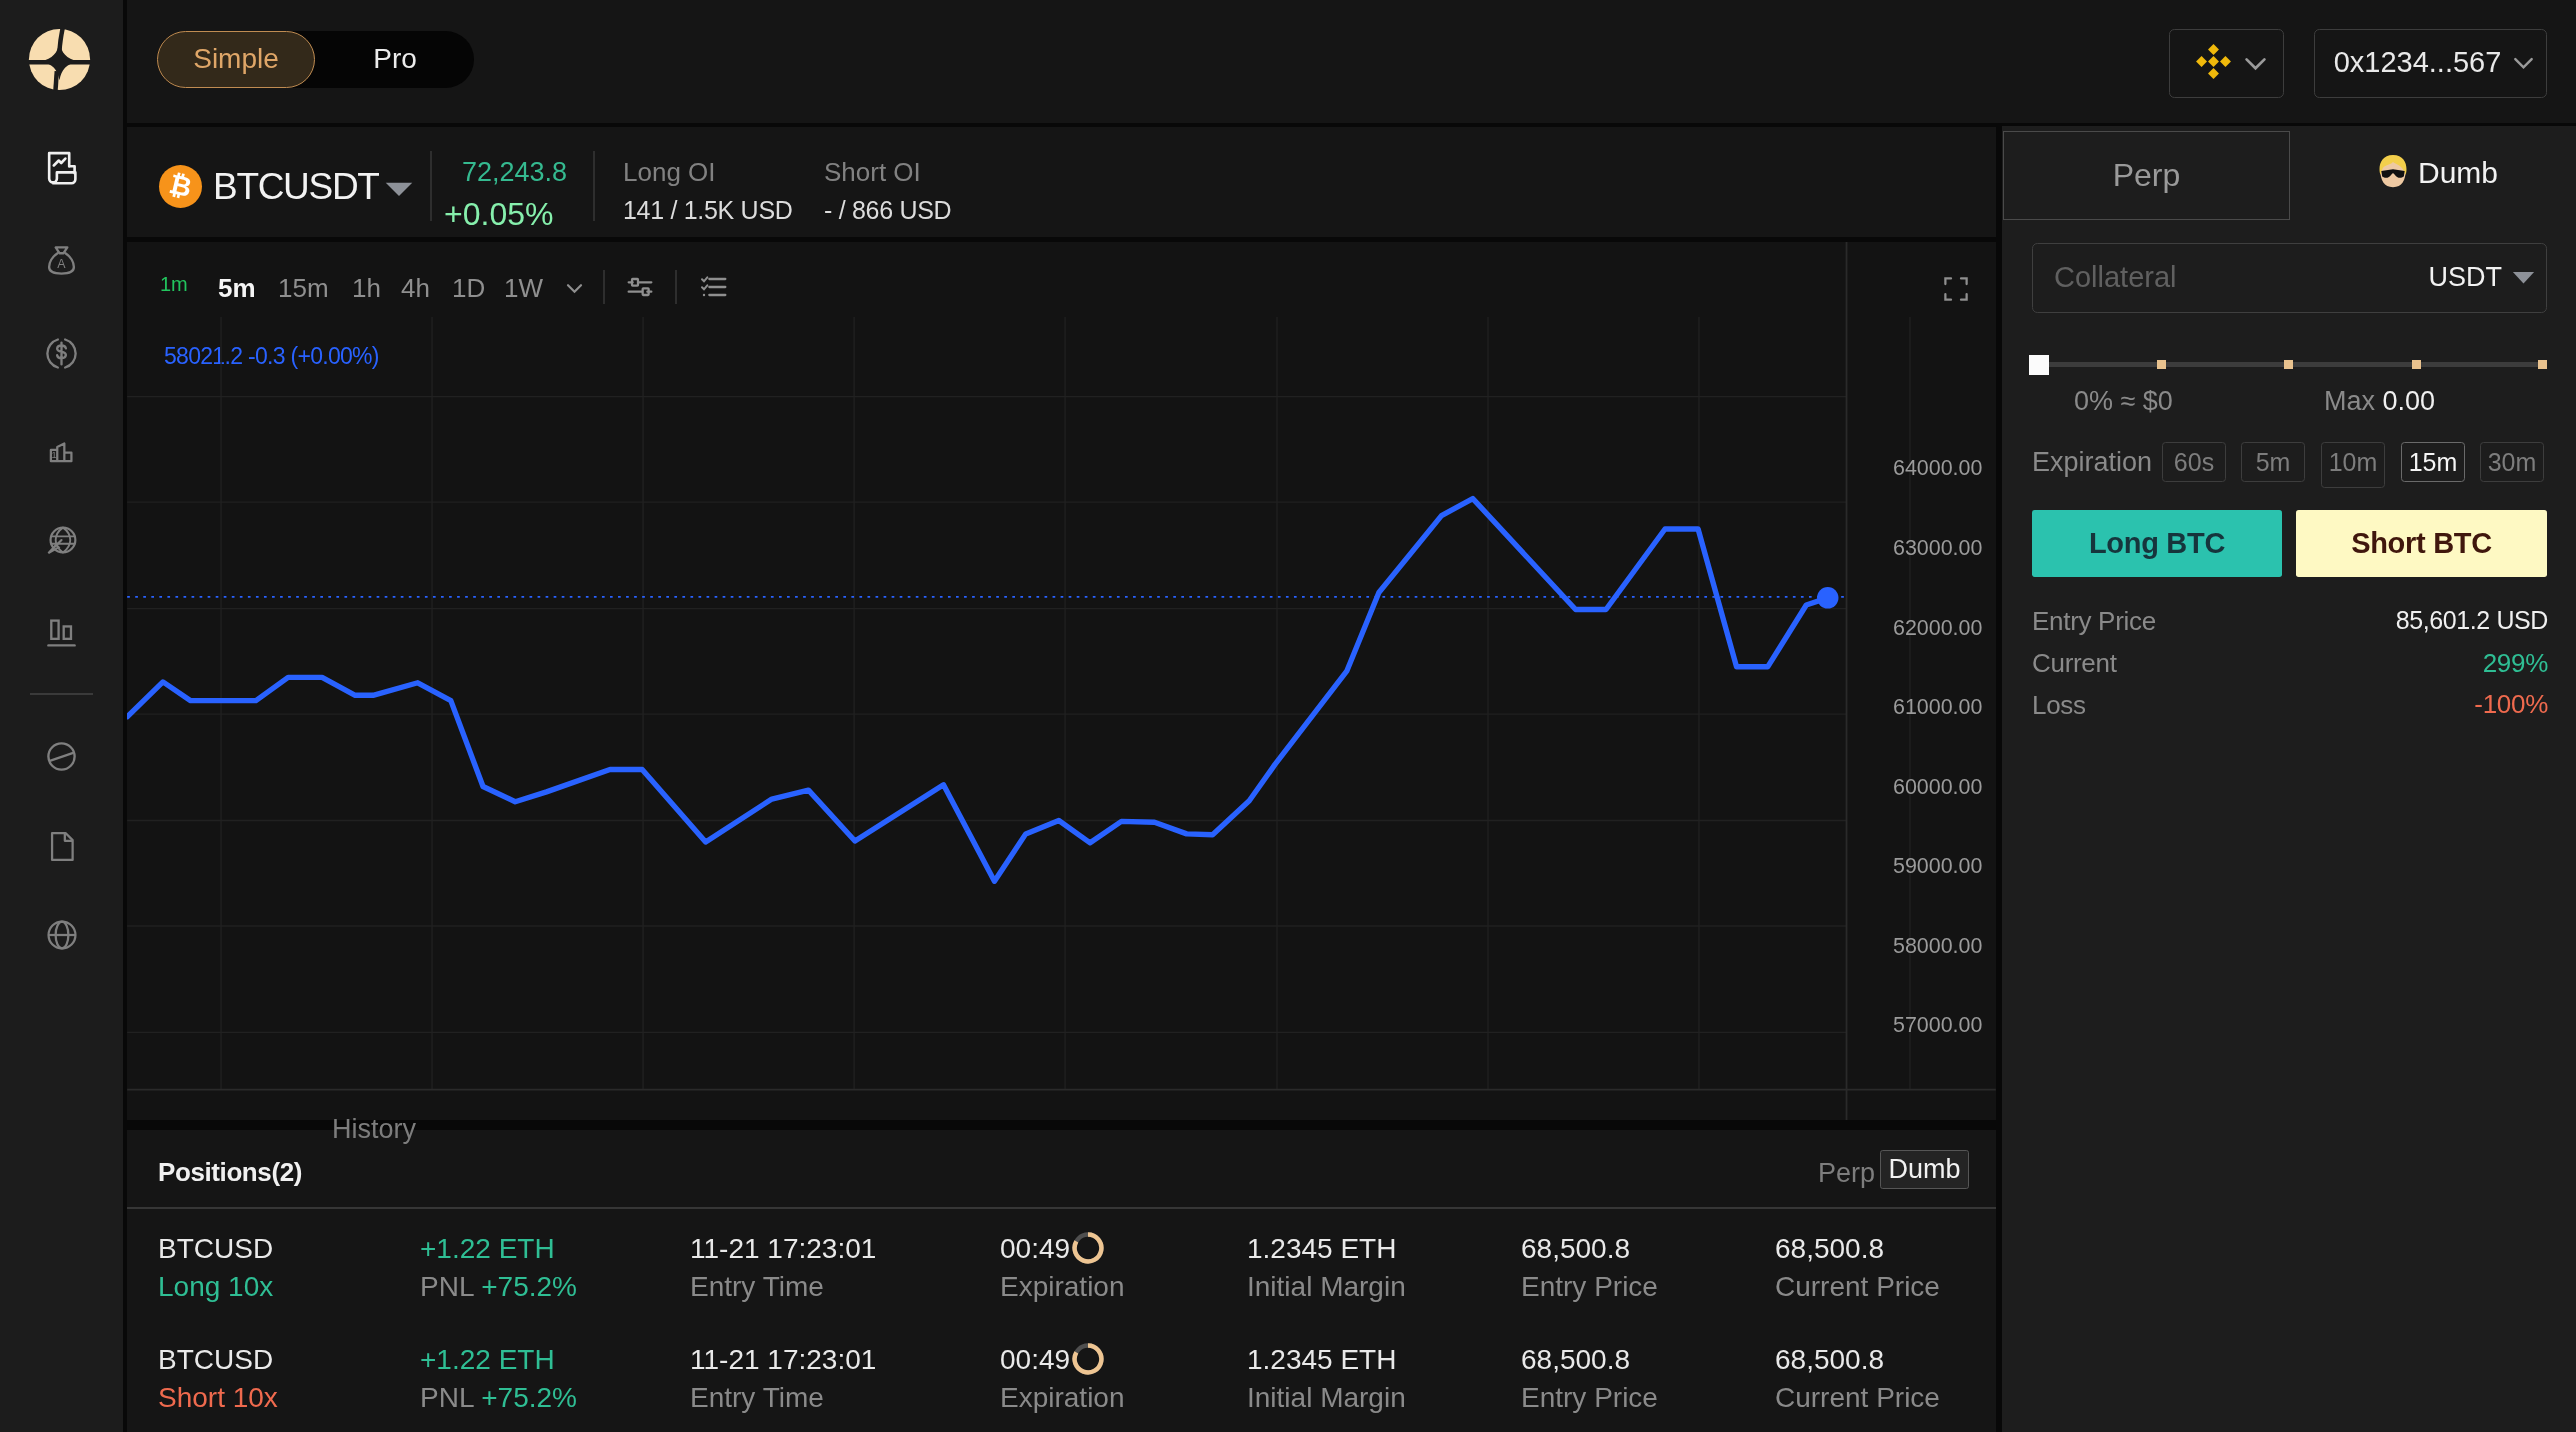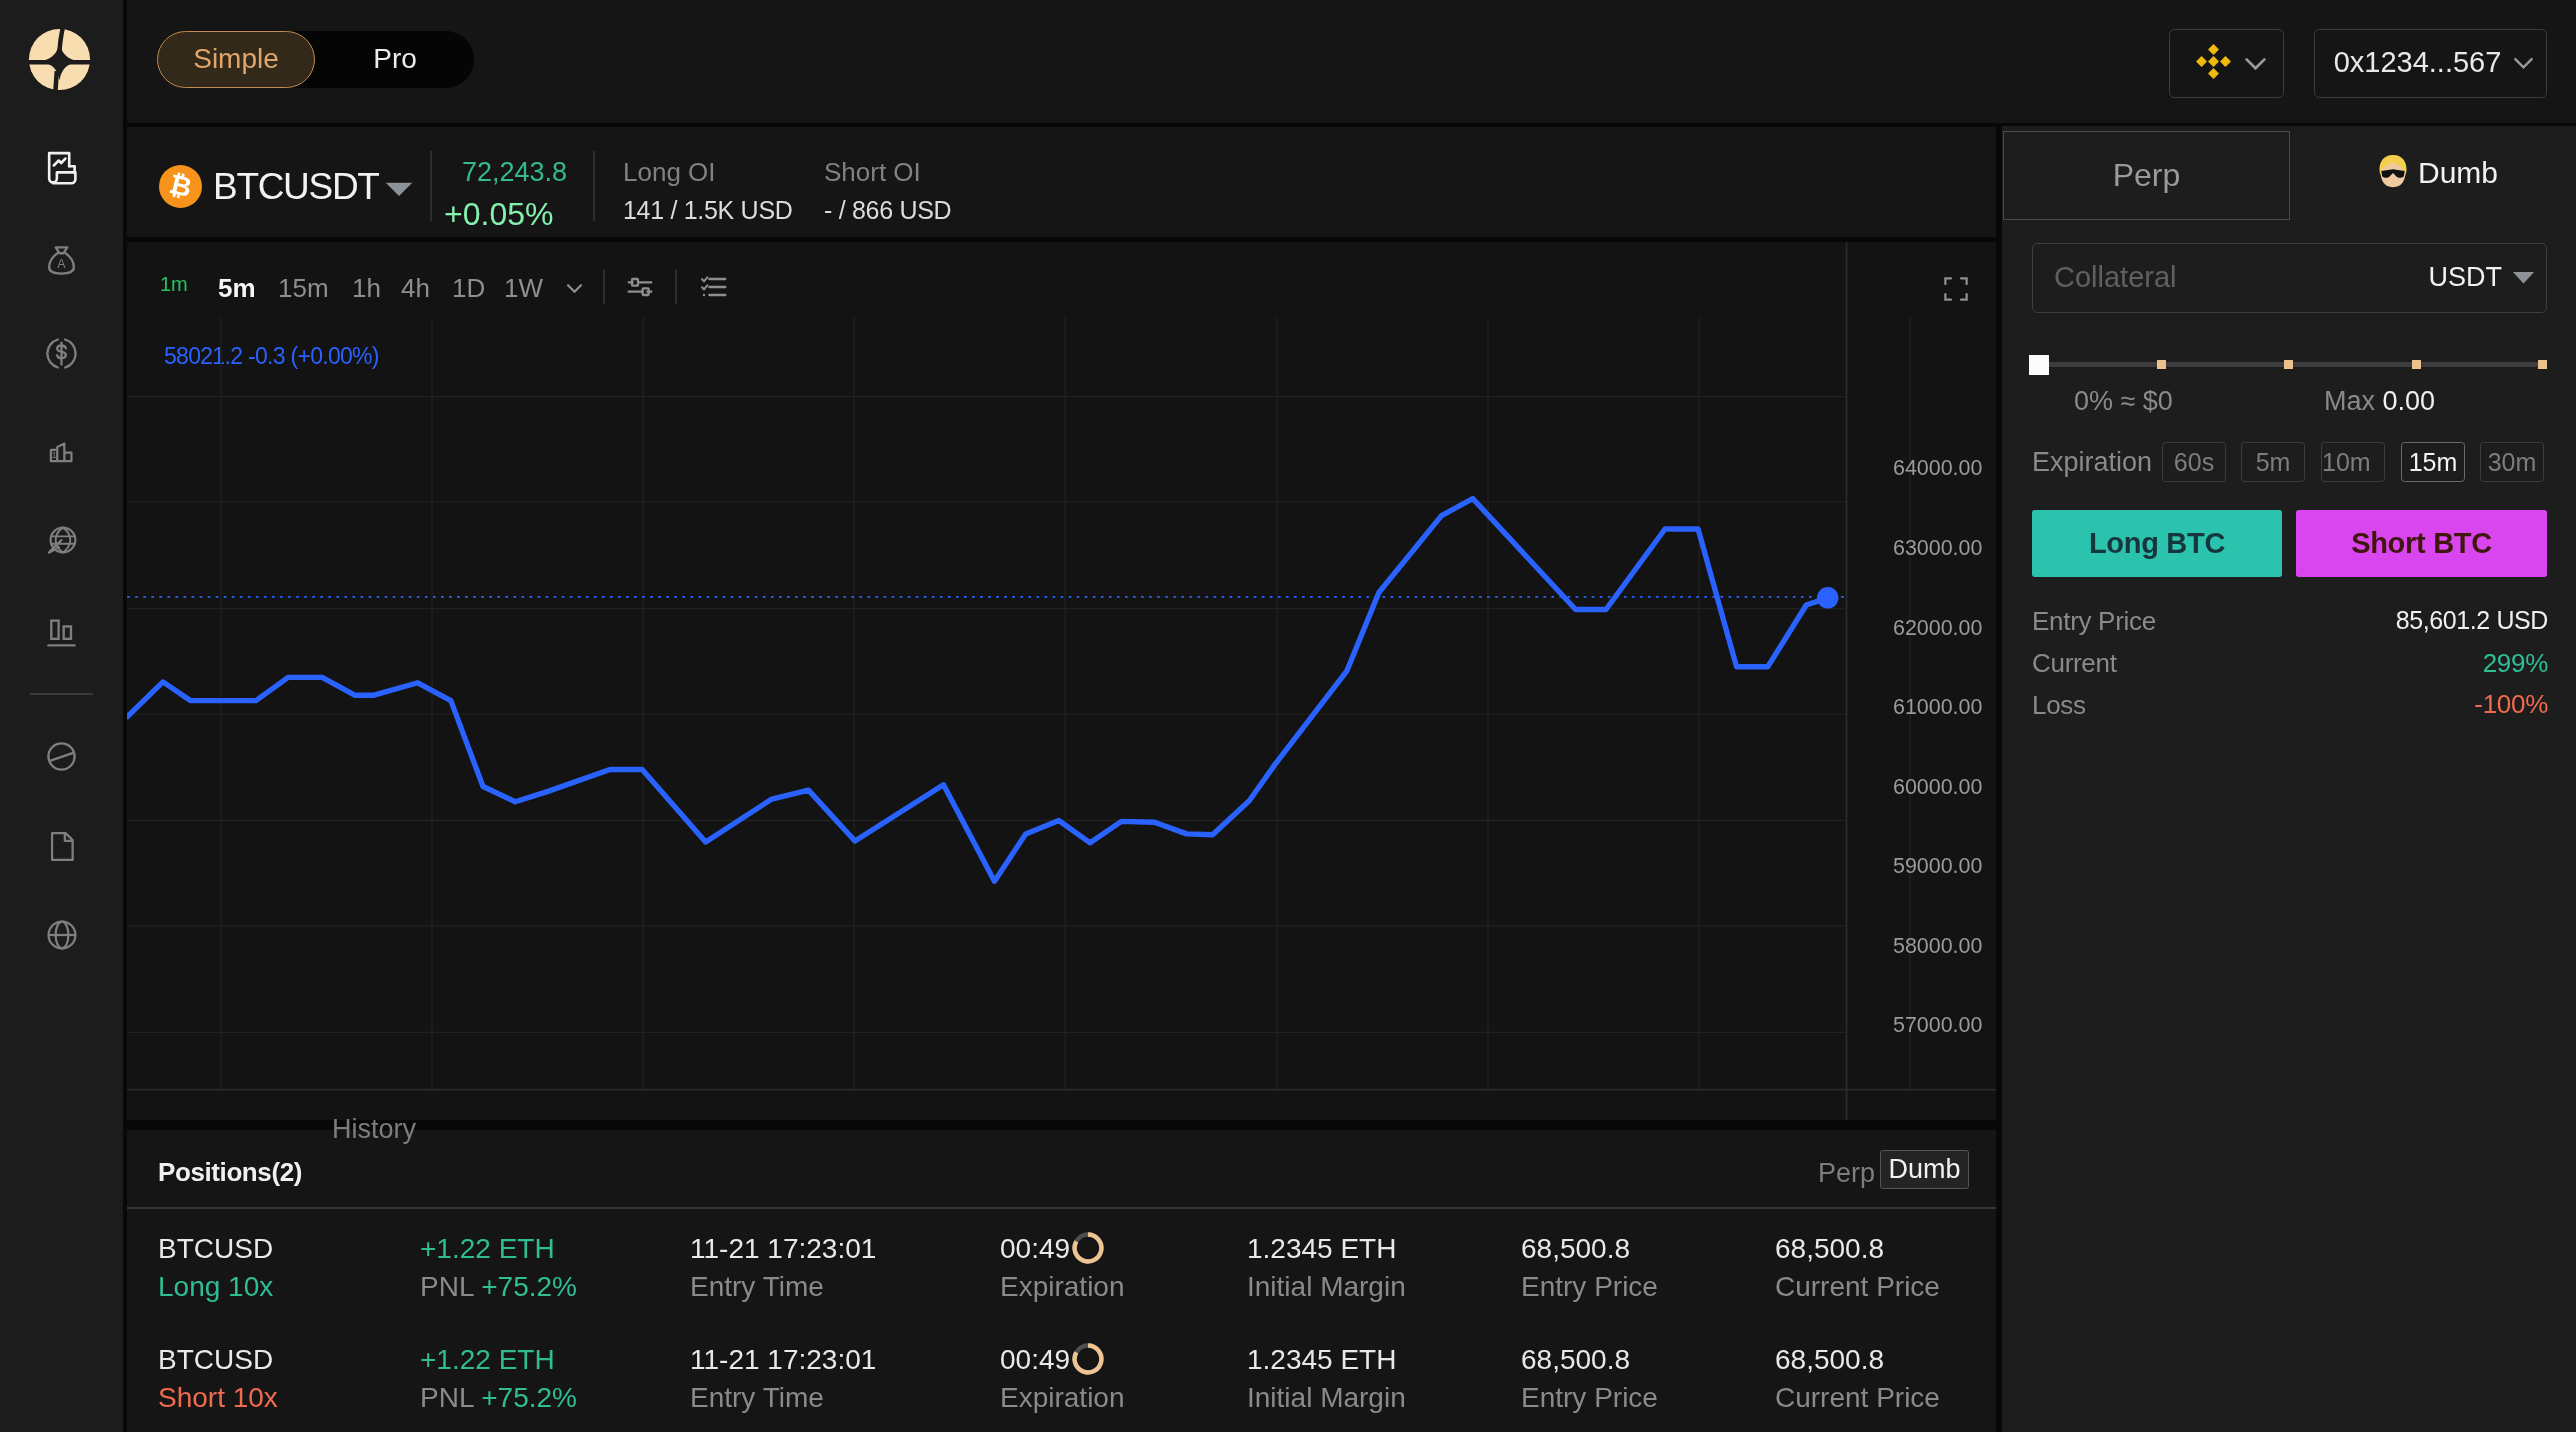--- a/index.html
+++ b/index.html
@@ -250,26 +250,26 @@
 <div class="abs" style="left:2284px;top:360px;width:9px;height:9px;background:#e9c28e;"></div>
 <div class="abs" style="left:2412px;top:360px;width:9px;height:9px;background:#e9c28e;"></div>
 <div class="abs" style="left:2538px;top:360px;width:9px;height:9px;background:#e9c28e;"></div>
 <div class="abs" style="left:2029px;top:355px;width:19.7px;height:19.7px;background:#fbfbfb;"></div>
 <div class="abs" style="left:2032px;top:386px;color:#8a8a8a;font-size:27px;margin-left:42px;">0% ≈ $0</div>
 <div class="abs" style="left:2324px;top:386px;width:224px;color:#f0f0f0;font-size:27px;"><span style="color:#8a8a8a;">Max </span>0.00</div>
 
 <div class="abs" style="left:2032px;top:447px;color:#8a8a8a;font-size:27px;">Expiration</div>
 <div class="abs" style="left:2162px;top:442px;width:64px;height:40px;border:1.8px solid #3d3d3d;border-radius:3.6px;color:#7d7d7d;font-size:25px;text-align:center;line-height:38px;">60s</div>
 <div class="abs" style="left:2241px;top:442px;width:64px;height:40px;border:1.8px solid #3d3d3d;border-radius:3.6px;color:#7d7d7d;font-size:25px;text-align:center;line-height:38px;">5m</div>
-<div class="abs" style="left:2321px;top:442px;width:64px;height:40px;border:1.8px solid #3d3d3d;border-radius:3.6px;color:#7d7d7d;font-size:25px;text-align:left;line-height:38px;">10m</div>
+<div class="abs" style="left:2321px;top:442px;width:64px;height:46px;border:1.8px solid #3d3d3d;border-radius:3.6px;color:#7d7d7d;font-size:25px;text-align:center;line-height:38px;">10m</div>
 <div class="abs" style="left:2401px;top:442px;width:64px;height:40px;border:1.8px solid #6a6a6a;border-radius:3.6px;color:#f5f5f5;font-size:25px;text-align:center;line-height:38px;">15m</div>
 <div class="abs" style="left:2480px;top:442px;width:64px;height:40px;border:1.8px solid #3d3d3d;border-radius:3.6px;color:#7d7d7d;font-size:25px;text-align:center;line-height:38px;">30m</div>
 
 <div class="abs" style="left:2032px;top:510px;width:250px;height:67px;background:#2bc2ae;border-radius:2.7px;color:#16353c;font-size:29px;font-weight:600;letter-spacing:-0.3px;text-align:center;line-height:67px;">Long BTC</div>
-<div class="abs" style="left:2296px;top:510px;width:251px;height:67px;background:#d946ef;border-radius:2.7px;color:#40170d;font-size:29px;font-weight:600;letter-spacing:-0.3px;text-align:center;line-height:67px;">Short BTC</div>
+<div class="abs" style="left:2296px;top:510px;width:251px;height:67px;background:#fef9c3;border-radius:2.7px;color:#40170d;font-size:29px;font-weight:600;letter-spacing:-0.3px;text-align:center;line-height:67px;">Short BTC</div>
 
 <div class="abs" style="left:2032px;top:606px;color:#8a8a8a;font-size:26px;letter-spacing:-0.3px;">Entry Price</div>
 <div class="abs" style="left:2324px;top:606px;width:224px;text-align:right;color:#f0f0f0;font-size:25px;letter-spacing:-0.4px;">85,601.2 USD</div>
 <div class="abs" style="left:2032px;top:648px;color:#8a8a8a;font-size:26px;letter-spacing:-0.3px;">Current</div>
 <div class="abs" style="left:2324px;top:648px;width:224px;text-align:right;color:#2fbe94;font-size:26px;letter-spacing:-0.3px;">299%</div>
 <div class="abs" style="left:2032px;top:690px;color:#8a8a8a;font-size:26px;letter-spacing:-0.3px;">Loss</div>
 <div class="abs" style="left:2324px;top:689px;width:224px;text-align:right;color:#ef6a4e;font-size:26px;letter-spacing:-0.3px;">-100%</div>
 
 
 </body></html>

